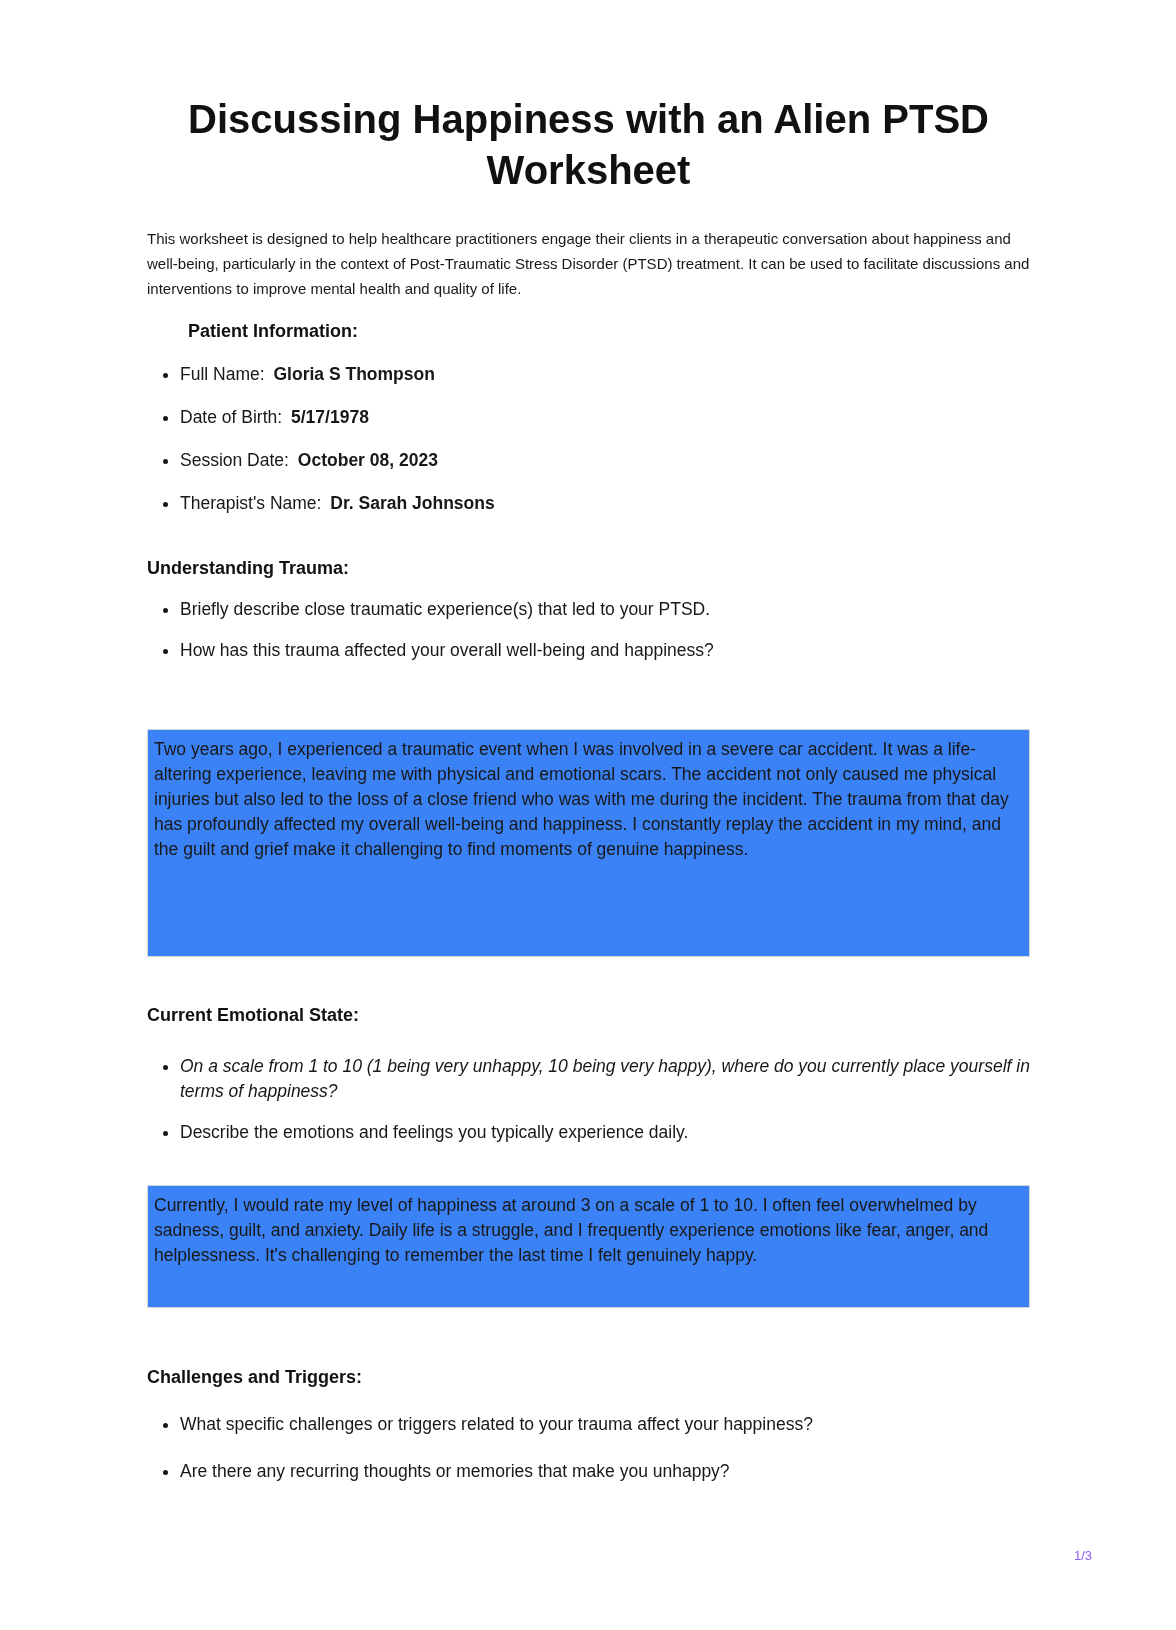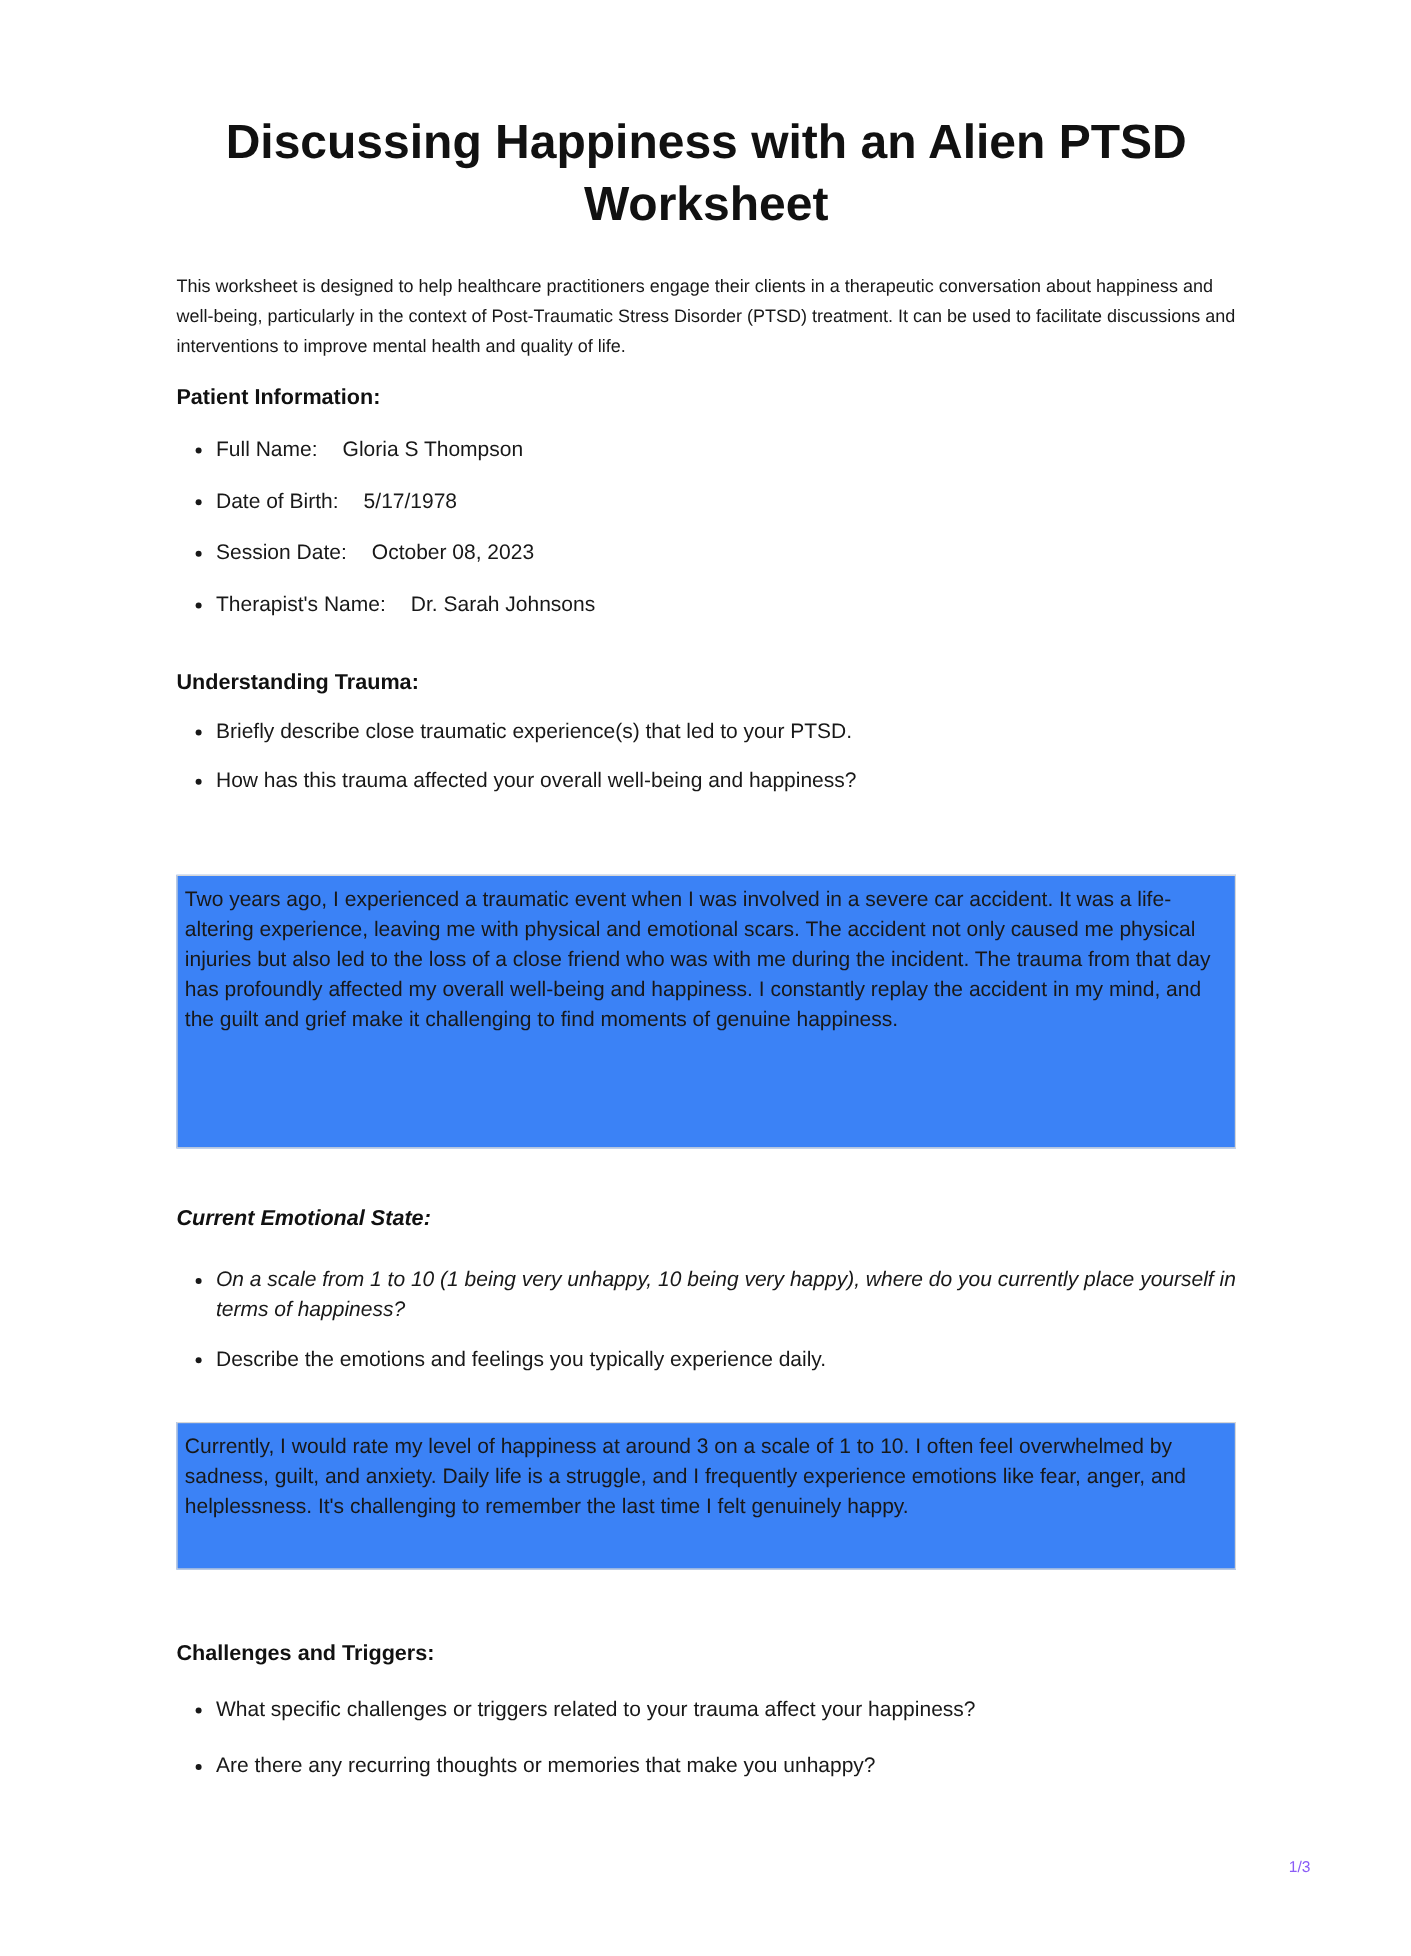--- a/index.html
+++ b/index.html
@@ -31,38 +31,38 @@
     font-size: 15px;
     line-height: 25px;
   }
   .section-heading {
     margin: 0;
     font-size: 18px;
     line-height: 25px;
     font-weight: bold;
     color: #111111;
   }
-  .h-patient   { margin-top: 18px; }
+  .h-patient   { margin-top: 18px; margin-left: 41px; }
   .h-trauma    { margin-top: 40px; }
-  .h-emotional { margin-top: 46px; font-style: italic; }
+  .h-emotional { margin-top: 46px; }
   .h-challenge { margin-top: 57px; }
   ul.q-list {
     margin: 0;
     padding: 0 0 0 33px;
     list-style: disc;
   }
   ul.q-list li {
     margin-top: 16px;
     font-size: 17.5px;
     line-height: 25px;
   }
   ul.list-patient li { margin-top: 18px; }
   ul.list-ces li:first-child { margin-top: 26px; font-style: italic; }
   ul.list-challenge li { margin-top: 22px; }
-  .value { margin-left: 16px; }
+  .value { margin-left: 4px; font-weight: bold; }
   .answer-box {
     border: 1px solid #d7d7d7;
     background: #3b82f6;
     font-size: 17.5px;
     line-height: 25px;
     padding: 7px 12px 7px 6px;
     width: 100%;
   }
   .box-trauma { margin-top: 66px; height: 228px; }
   .box-ces    { margin-top: 40px; height: 123px; }

